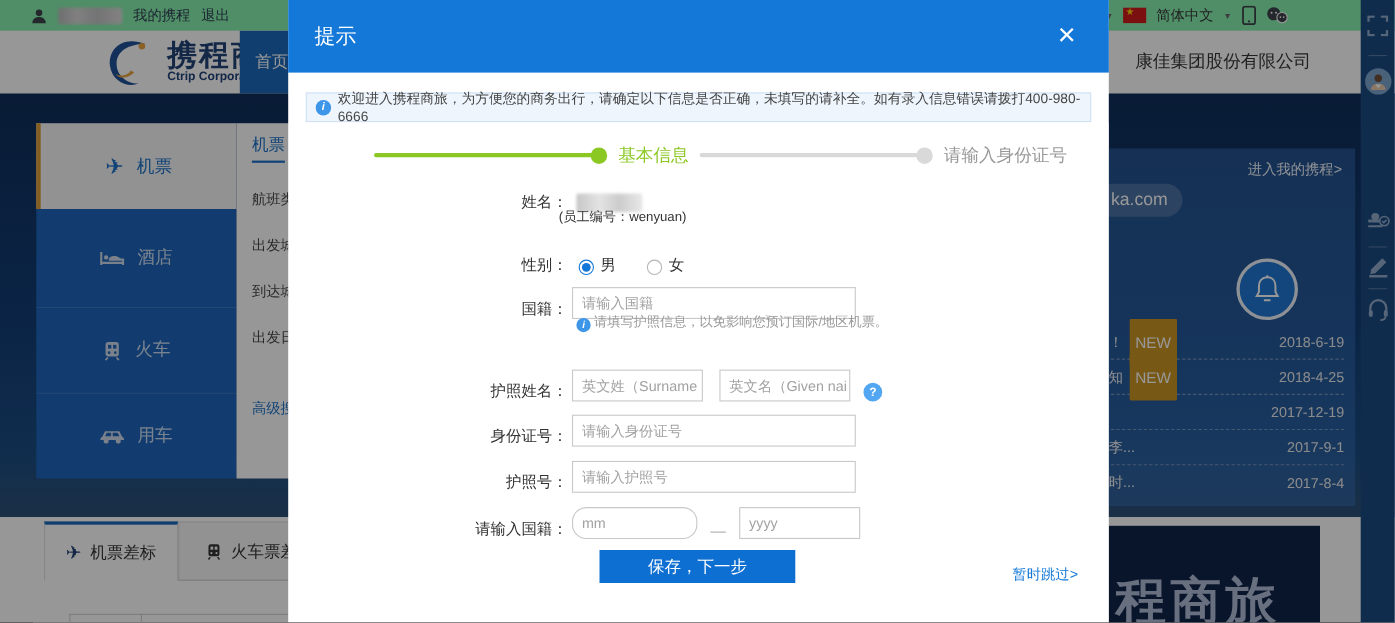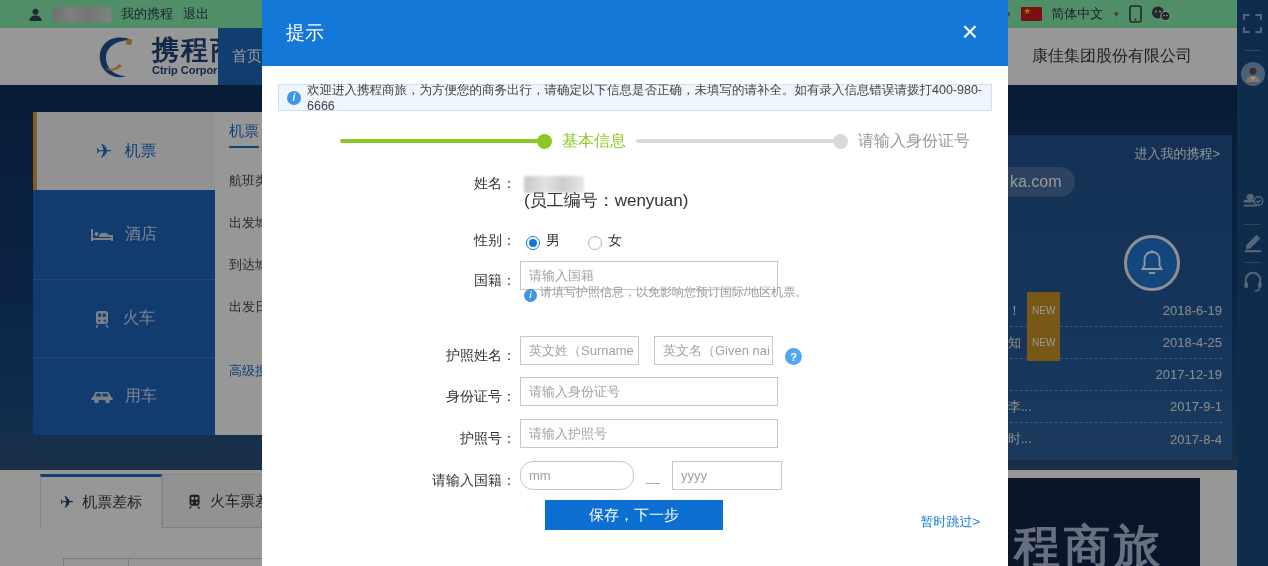--- a/index.html
+++ b/index.html
@@ -49,21 +49,21 @@
   .news { position:absolute; left:740px; top:50px; width:492px; height:325px; background:rgba(52,112,186,.50); }
   .news-enter { position:absolute; right:12px; top:10px; color:#eef3f9; font-size:13px; }
   .email-pill { position:absolute; left:200px; top:32px; width:135px; height:30px; border-radius:15px;
     background:rgba(255,255,255,.18); color:#fff; font-size:16px; display:flex; align-items:center; padding-left:70px; }
   .bell-wrap { position:absolute; right:52px; top:100px; width:56px; height:56px; border-radius:50%;
     background:#1b74d0; border:3px solid #eef3f8; display:flex; align-items:center; justify-content:center; }
   .news-list { position:absolute; left:255px; right:10px; top:160px; }
   .news-row { display:flex; align-items:center; height:32px; border-bottom:1px dashed rgba(255,255,255,.35);
     color:#f0f0f0; font-size:13px; }
   .news-row:last-child { border-bottom:none; }
-  .news-badge { background:#c8931d; color:#fff; font-size:10px; padding:13px 5px; margin-left:6px; border-radius:1px; }
+  .news-badge { background:#c8931d; color:#fff; font-size:14px; padding:13px 5px; margin-left:6px; border-radius:1px; }
   .news-date { margin-left:auto; color:#eaeaea; }
 
   
   .bottom { position:absolute; left:30px; top:470px; width:978px; height:96px; background:#fff; }
   .tab { position:absolute; top:4px; height:54px; display:flex; align-items:center; justify-content:center;
     gap:8px; font-size:15px; }
   .tab-active { left:10px; width:122px; background:#fff; border-top:3px solid #1567b8;
     border-left:1px solid #e2e2e2; border-right:1px solid #e2e2e2; color:#333; }
   .tab-active .pl { color:#1a3c6e; font-size:17px; }
   .tab-idle { left:132px; width:133px; background:#f7f7f7; border:1px solid #e0e0e0; color:#333; }
@@ -100,21 +100,21 @@
   .green { background:#8bc823; }
   .gray { background:#d9d9d9; }
   .slabel { font-size:16px; margin:0 10px; }
   .slabel.on { color:#8bc823; }
   .slabel.off { color:#999; }
 
   .frow { position:absolute; left:0; display:flex; align-items:flex-end;margin-top:11px; }
   .flabel { width:258px; flex:none; text-align:right; font-size:14px; color:#333; padding-right:4px; }
   .blurval { width:60px; height:17px; border-radius:2px; margin-left:4px;
     background:linear-gradient(90deg,#c6c6c6,#e3e3e3 35%,#cccccc 65%,#e8e8e8); filter:blur(1.5px); }
-  .emp { position:absolute; left:262px; top:189px; font-size:17px; color:#333; }
+  .emp { position:absolute; left:246px; top:189px; font-size:12px; color:#333; }
   .radio { width:14px; height:14px; border-radius:50%; border:1px solid #b5b5b5; background:#fff;
     display:inline-flex; align-items:center; justify-content:center; margin:0 6px 0 6px; }
   .radio.on { border-color:#1478d8; }
   .radio.on i { width:8px; height:8px; border-radius:50%; background:#1478d8; }
   .glabel { font-size:14px; color:#333; }
   .gap24 { display:inline-block; width:22px; }
   .inp { height:29px; border:1px solid #c8c8c8; background:#fff; font-size:13px; padding-left:8px;
     color:#555; outline:none; font-family:inherit; }
   .inp::placeholder { color:#a2a2a2; }
   .w-full { width:258px; }

